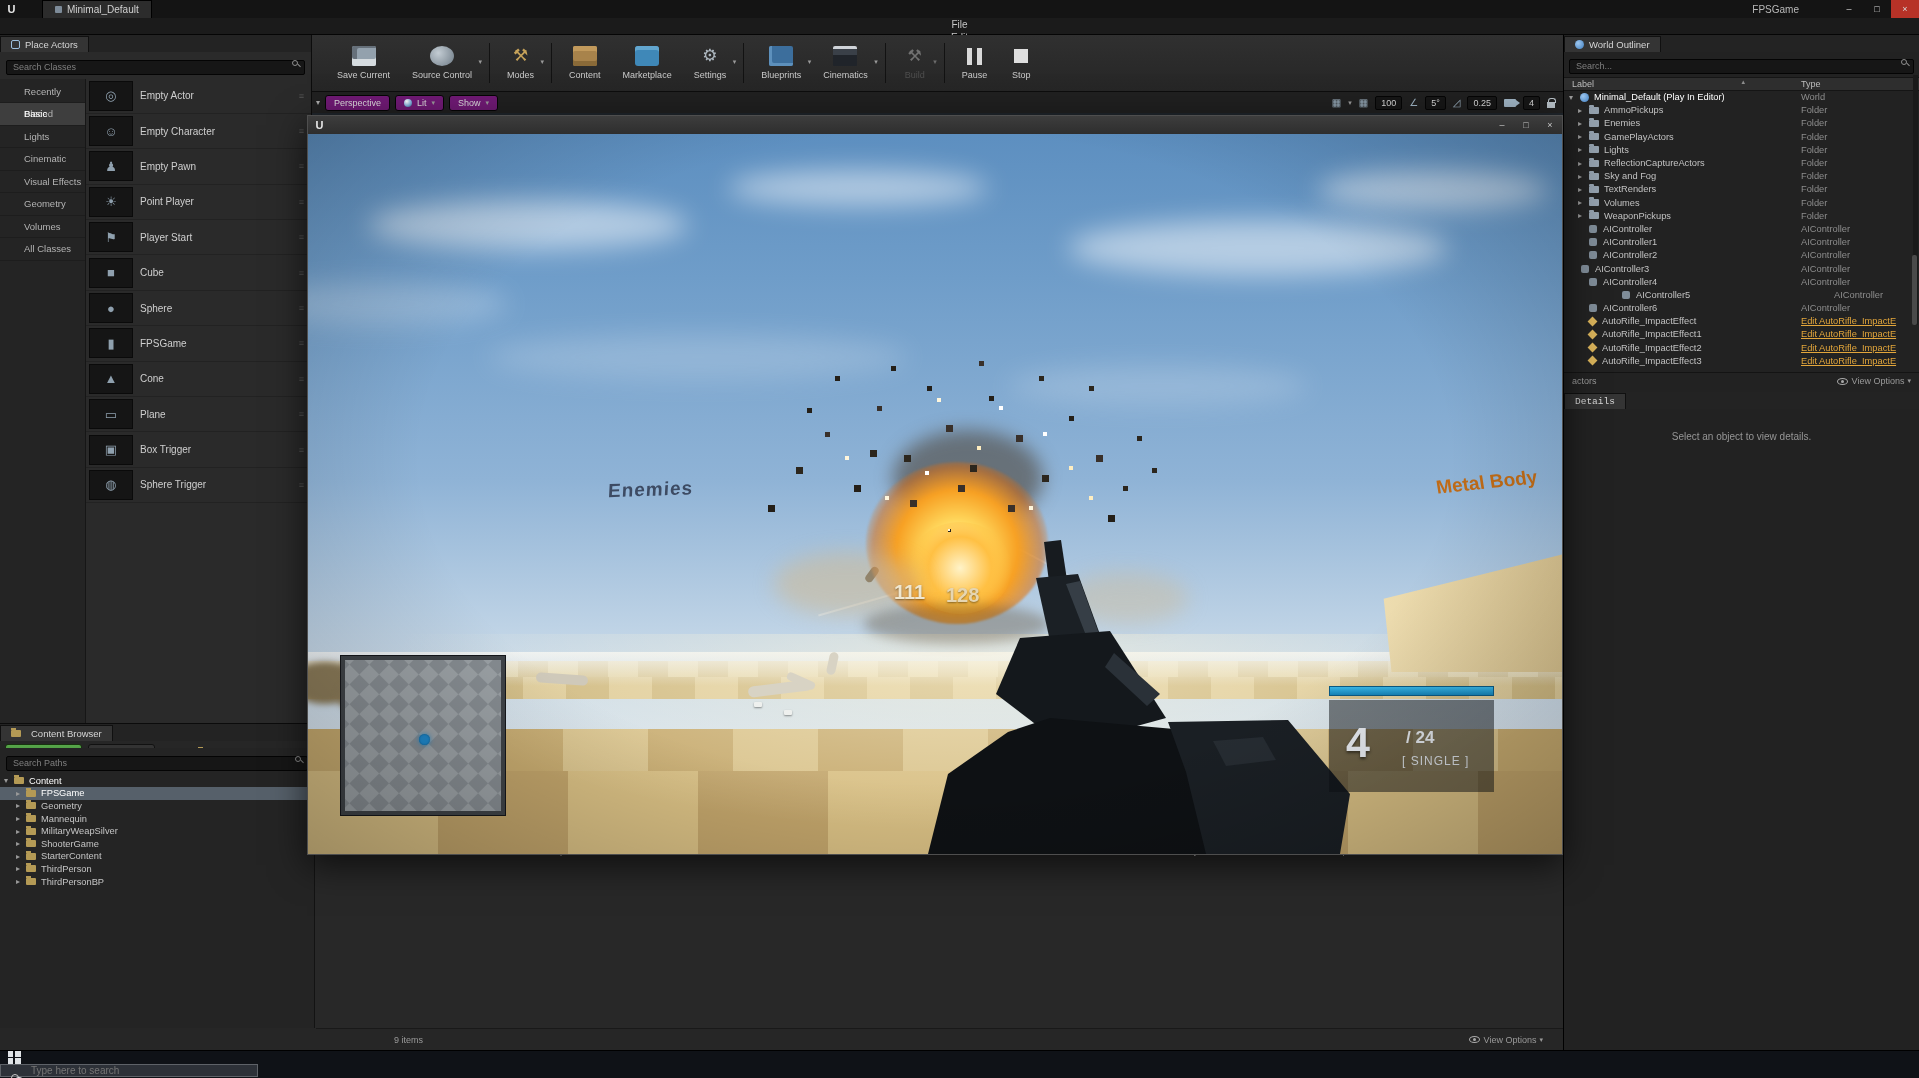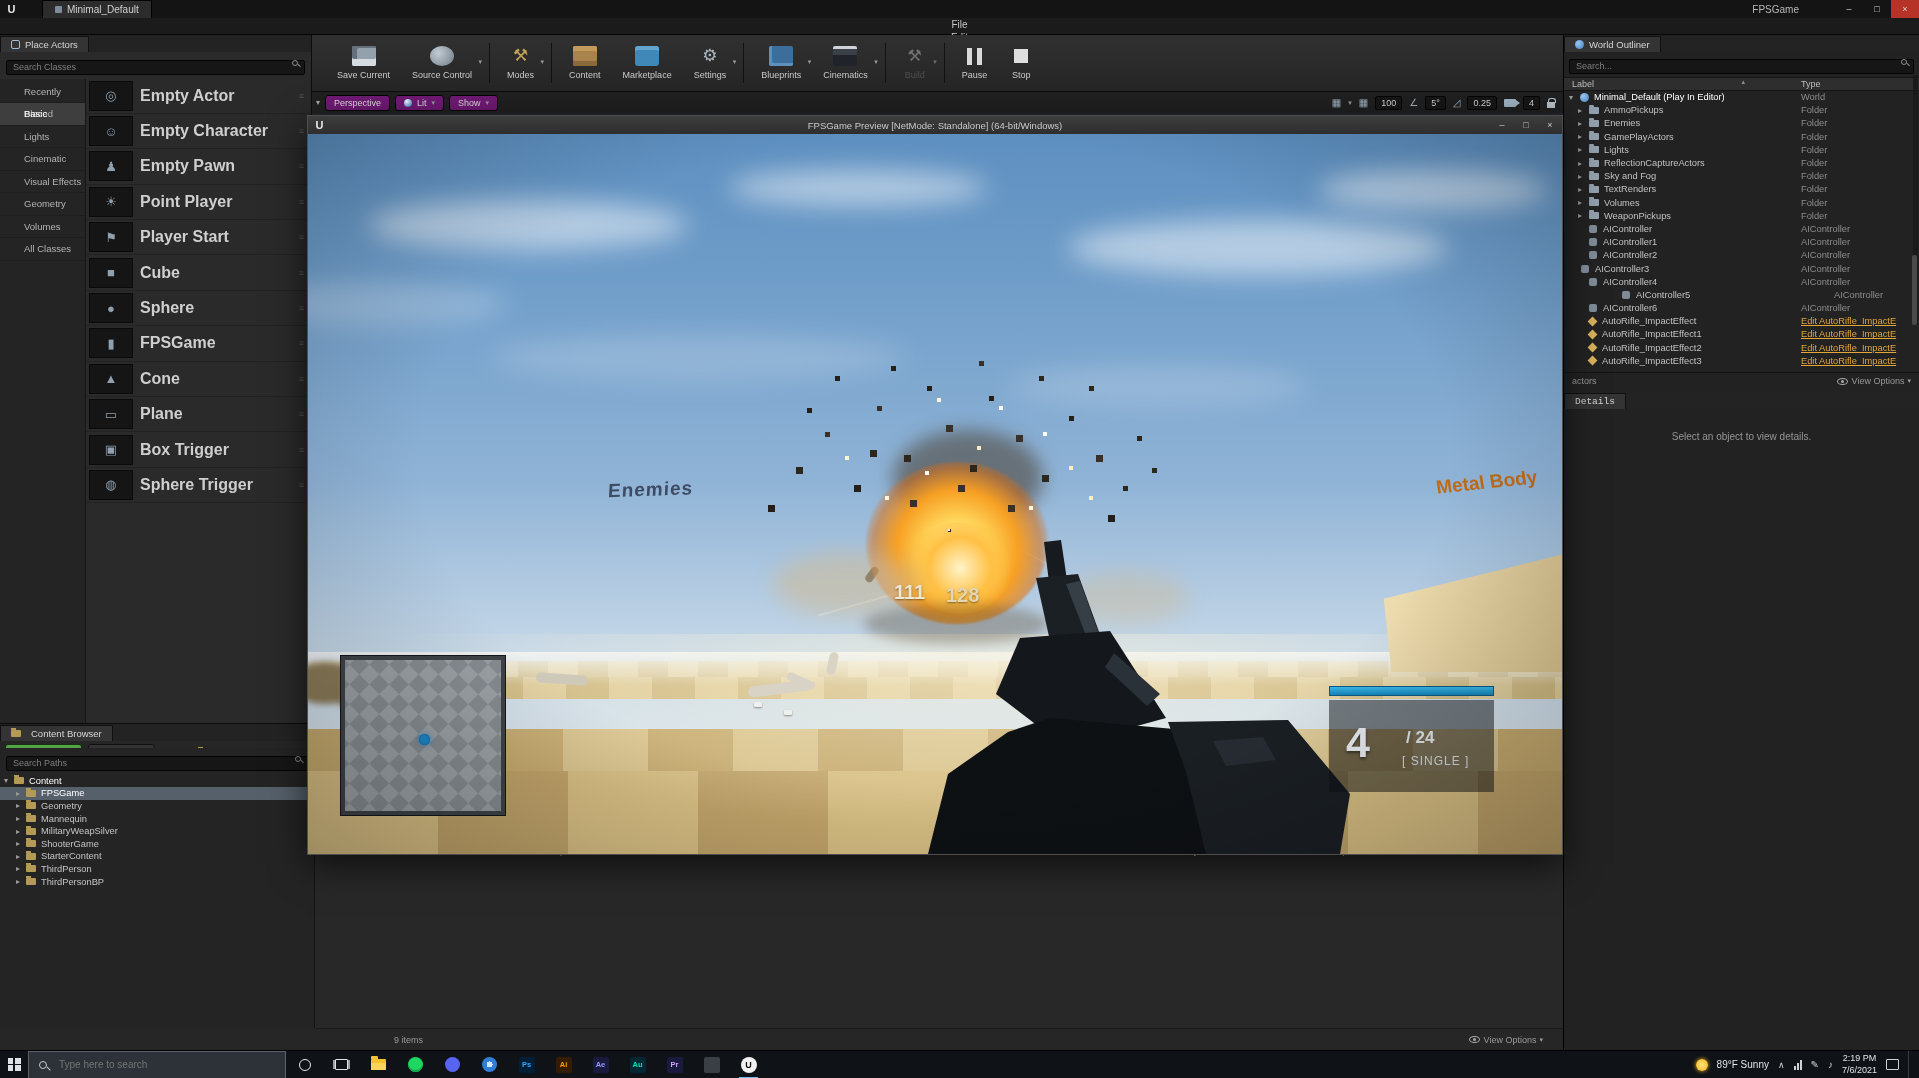--- a/index.html
+++ b/index.html
@@ -29,21 +29,21 @@
   input.search::placeholder{color:#7f7f7f;}
   .mag{position:absolute;right:7px;top:3.5px;width:6px;height:6px;border:1.4px solid #8d8d8d;border-radius:50%;}
   .mag::after{content:"";position:absolute;width:4px;height:1.4px;background:#8d8d8d;transform:rotate(45deg);right:-3.5px;bottom:-1.5px;}
   .pa-body{display:flex;height:calc(100% - 44px);}
   .pa-cats{width:86px;background:#242424;border-right:1px solid #161616;padding-top:2px;}
   .pa-cat{height:22.5px;line-height:22.5px;padding-left:24px;font-size:9.5px;color:#b4b4b4;border-bottom:1px solid #1d1d1d;}
   .pa-cat.active{background:#3e3e3e;color:#fff;}
   .pa-items{flex:1;overflow:hidden;}
   .pa-item{height:35.4px;display:flex;align-items:center;gap:7px;border-bottom:1px solid #222;}
   .pa-thumb{width:44px;height:30px;margin-left:3px;background:#151515;border:1px solid #0a0a0a;display:flex;align-items:center;justify-content:center;font-size:13px;color:#8fa0ae;}
-  .pa-label{flex:1;font-size:16px;color:#cfcfcf;font-weight:bold;}
+  .pa-label{flex:1;font-size:10px;color:#cfcfcf;}
   .pa-grab{margin-right:7px;color:#565656;font-size:9px;}
 
   
   #main-toolbar{position:absolute;left:312px;top:35px;width:1251px;height:57px;background:linear-gradient(#303030,#262626);border-bottom:1px solid #0d0d0d;display:flex;align-items:center;padding-left:14px;}
   .tbtn{display:flex;flex-direction:column;align-items:center;gap:4px;padding:4px 11px;font-size:9px;color:#cacaca;position:relative;}
   .tbtn .arrow{position:absolute;right:1px;top:16px;font-size:7px;color:#9a9a9a;}
   .tbtn.dim{color:#6f6f6f;filter:grayscale(1) brightness(.7);}
   .tsep{width:1px;height:40px;background:#121212;margin:0 6px;}
   .ticon{width:24px;height:20px;}
   .i-save{background:#93a1ad;border-radius:2px;box-shadow:inset 0 -7px 0 #d5dbdf, inset 5px 2px 0 #66707a;}
@@ -165,21 +165,21 @@
   .mm-rot{position:absolute;left:-60%;top:-60%;width:220%;height:220%;background:conic-gradient(#9aa0a4 90deg,#858b90 90deg 180deg,#9aa0a4 180deg 270deg,#858b90 270deg);background-size:28px 28px;transform:rotate(45deg);}
   .mm-dot{position:absolute;left:74px;top:74px;width:11px;height:11px;border-radius:50%;background:#1e86c8;box-shadow:0 0 5px rgba(30,134,200,.9), inset 0 0 2px #0b5687;}
   .hud-bar{position:absolute;left:1021px;top:552px;width:165px;height:10px;background:linear-gradient(#39b7e8,#1583b8);border:1px solid #0b5a84;}
   .hud-panel{position:absolute;left:1021px;top:566px;width:165px;height:92px;background:rgba(12,15,20,.5);}
   .ammo-big{position:absolute;left:1038px;top:584px;font-size:43px;font-weight:bold;color:#e6e9ee;text-shadow:0 2px 3px rgba(0,0,0,.5);}
   .ammo-max{position:absolute;left:1098px;top:594px;font-size:17px;font-weight:bold;color:#dfe3e8;}
   .fire-mode{position:absolute;left:1094px;top:620px;font-size:12px;letter-spacing:1px;color:#d5dae0;}
   #gun{position:absolute;left:0;top:0;width:1254px;height:720px;}
 
   
-  #taskbar{position:absolute;left:0;top:1050px;width:1919px;height:28px;background:#0f1217;border-top:1px solid #000;display:flex;align-items:center;z-index:100;}
+  #taskbar{position:absolute;left:0;top:1050px;width:1919px;height:28px;background:#0f1217;border-top:1px solid #000;display:flex;z-index:100;flex-direction:column;}
   .start{width:28px;height:28px;display:flex;align-items:center;justify-content:center;}
   .winlogo{width:13px;height:13px;display:grid;grid-template-columns:1fr 1fr;gap:1.5px;}
   .winlogo div{background:#dfe3e6;}
   .tb-search{position:relative;width:258px;height:28px;background:#2d3138;border:1px solid #5e6268;display:flex;align-items:center;}
   .tb-search input{background:transparent;border:none;outline:none;color:#c9c9c9;font-size:10px;padding-left:30px;width:100%;}
   .tb-search .mag{left:10px;right:auto;top:9px;width:8px;height:8px;border-color:#c9c9c9;}
   .tb-search .mag::after{background:#c9c9c9;width:5px;right:-4.5px;bottom:-2px;}
   .task-ic{width:37px;height:28px;display:flex;align-items:center;justify-content:center;position:relative;}
   .ring{width:12px;height:12px;border:1.6px solid #e2e6ea;border-radius:50%;}
   .tview{width:13px;height:11px;border:1.4px solid #dfe3e6;border-radius:1px;box-shadow:-3px 0 0 -1px #9aa0a6,3px 0 0 -1px #9aa0a6;}
@@ -718,21 +718,20 @@
       <div class="panel-tab">
         <span>Details</span>
       </div>
     </div>
     <div class="details-empty">Select an object to view details.</div>
   </div>
 
   <div id="preview-window">
     <div class="pw-titlebar">
       <div class="ue-logo">U</div>
-      <div class="pw-title">FPSGame Preview [NetMode: Standalone]  (64-bit/Windows)</div>
       <div class="pw-btns">
         <span class="pw-btn">–</span>
         <span class="pw-btn">□</span>
         <span class="pw-btn">×</span>
       </div>
     </div>
 
     <div id="game">
 
       <div class="cloud" style="left:60px;top:66px;width:320px;height:50px;"></div>

